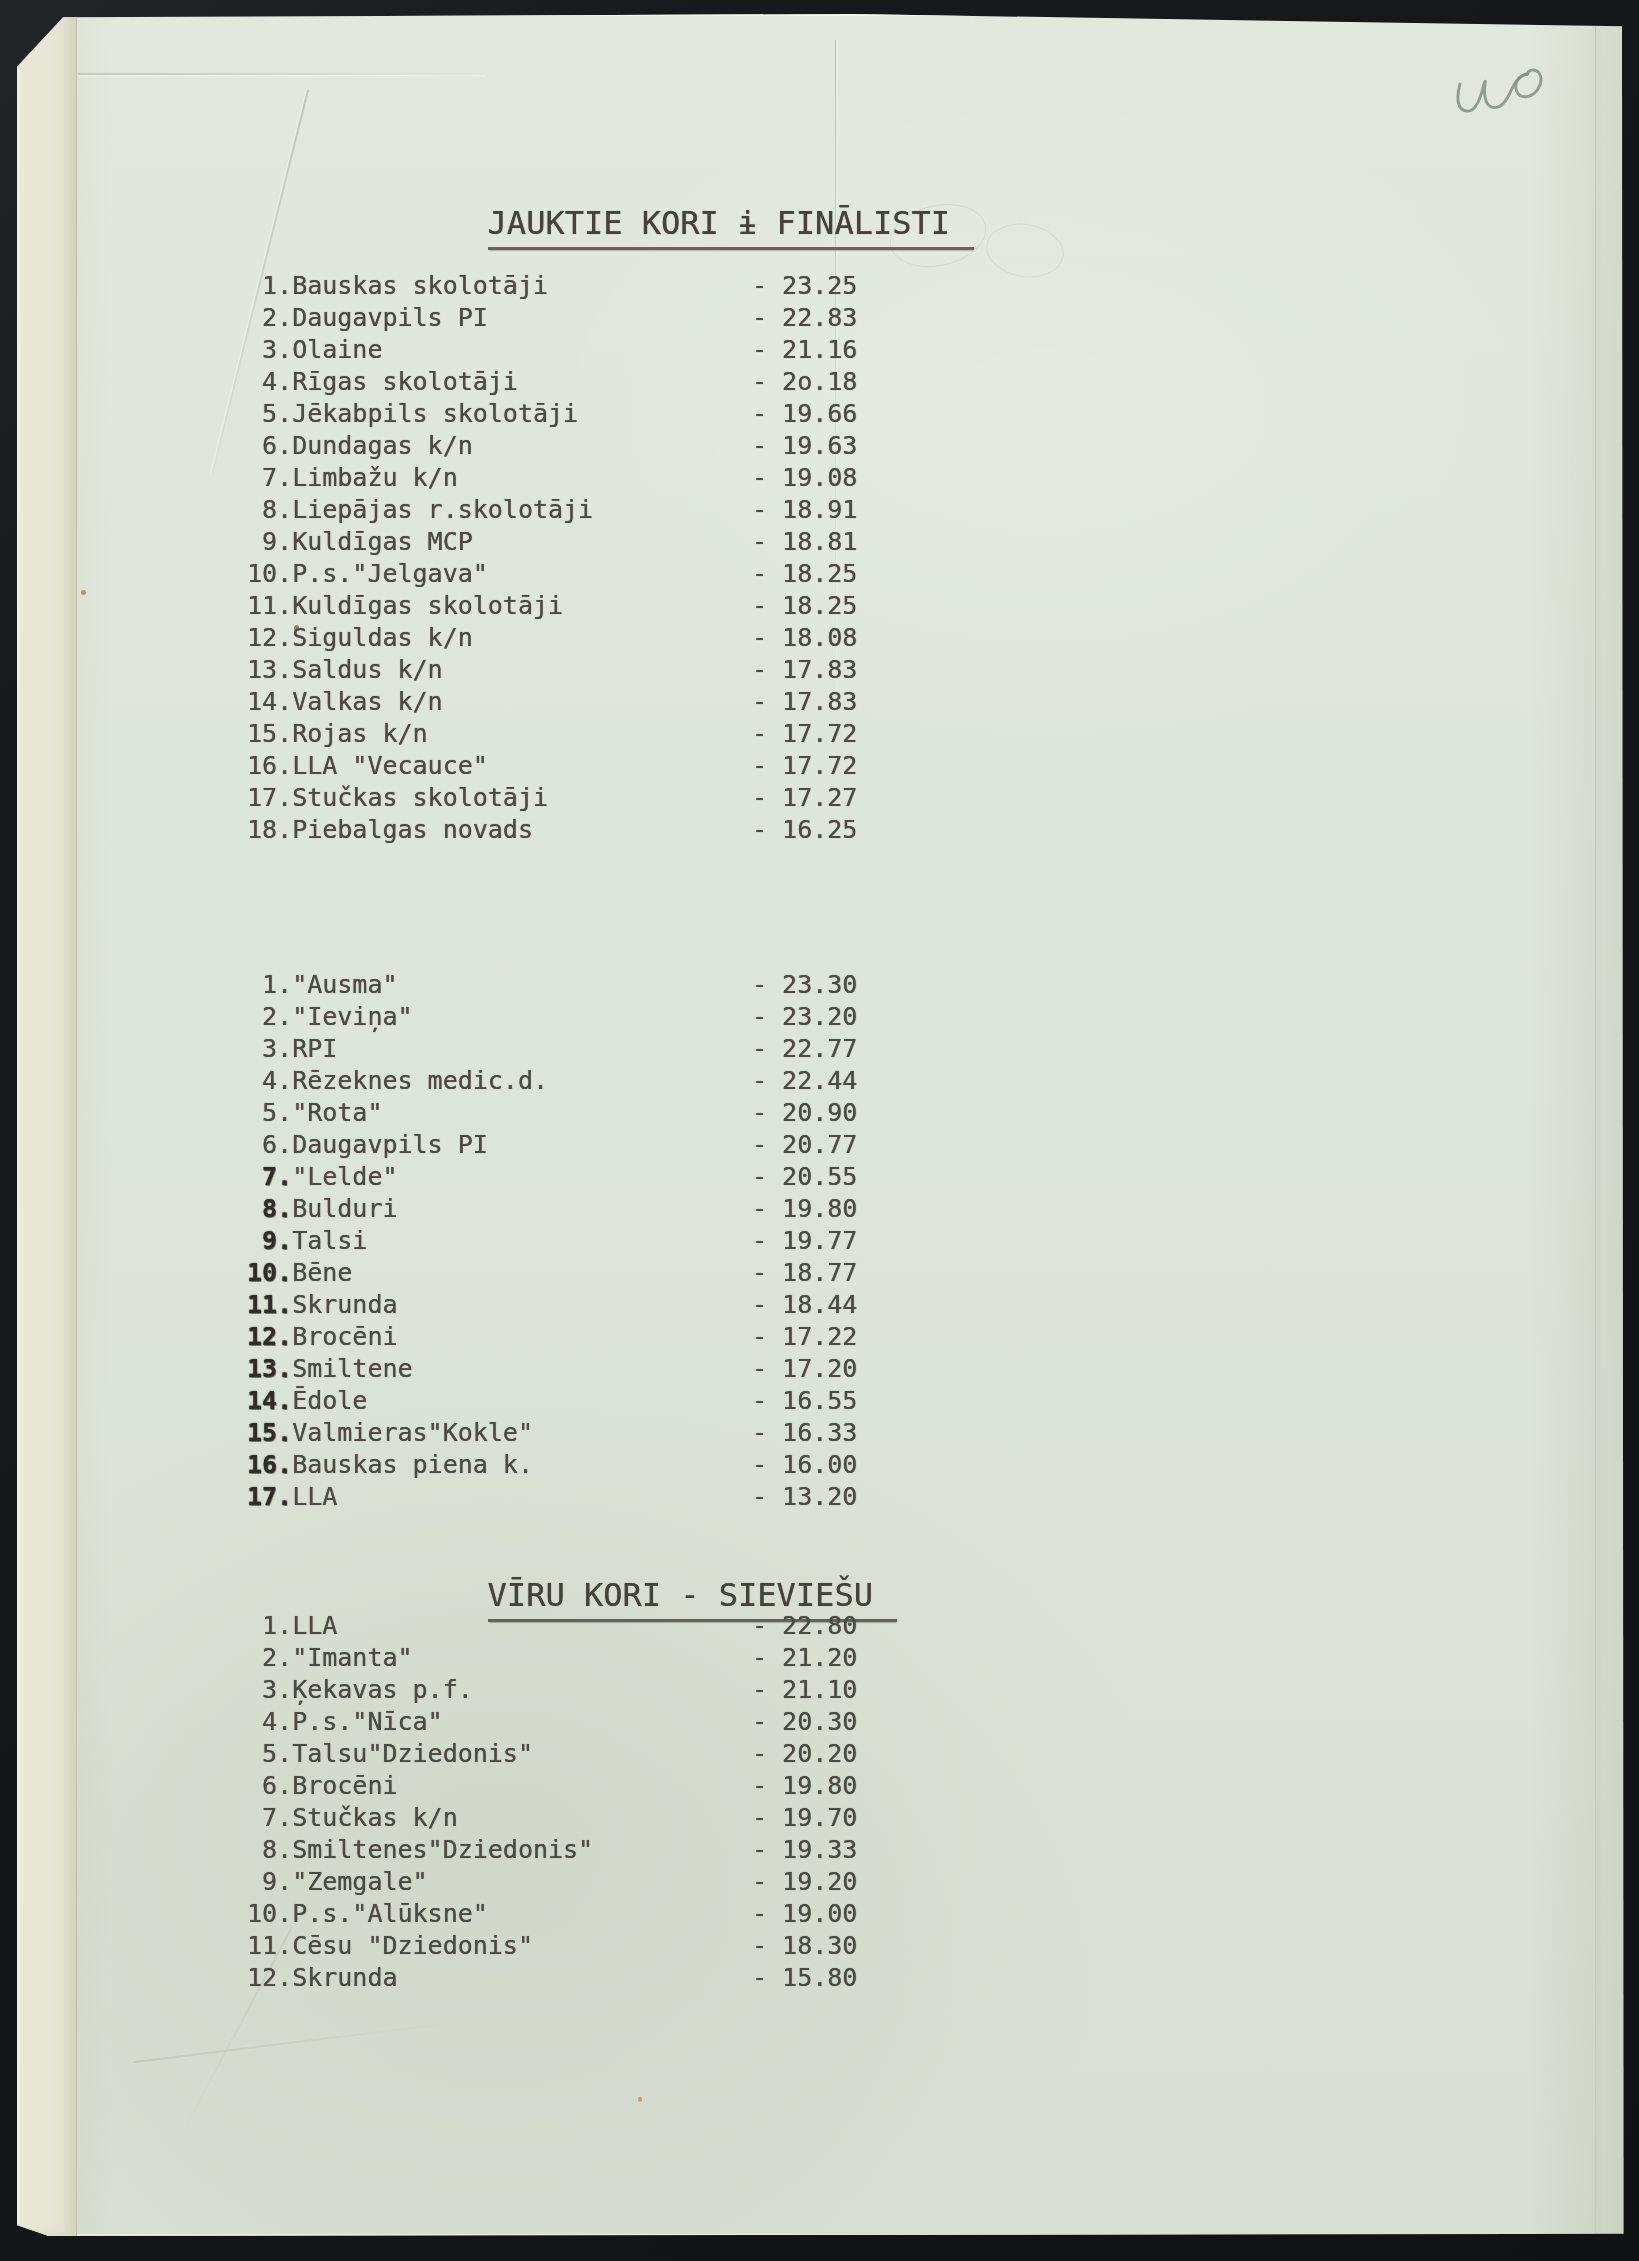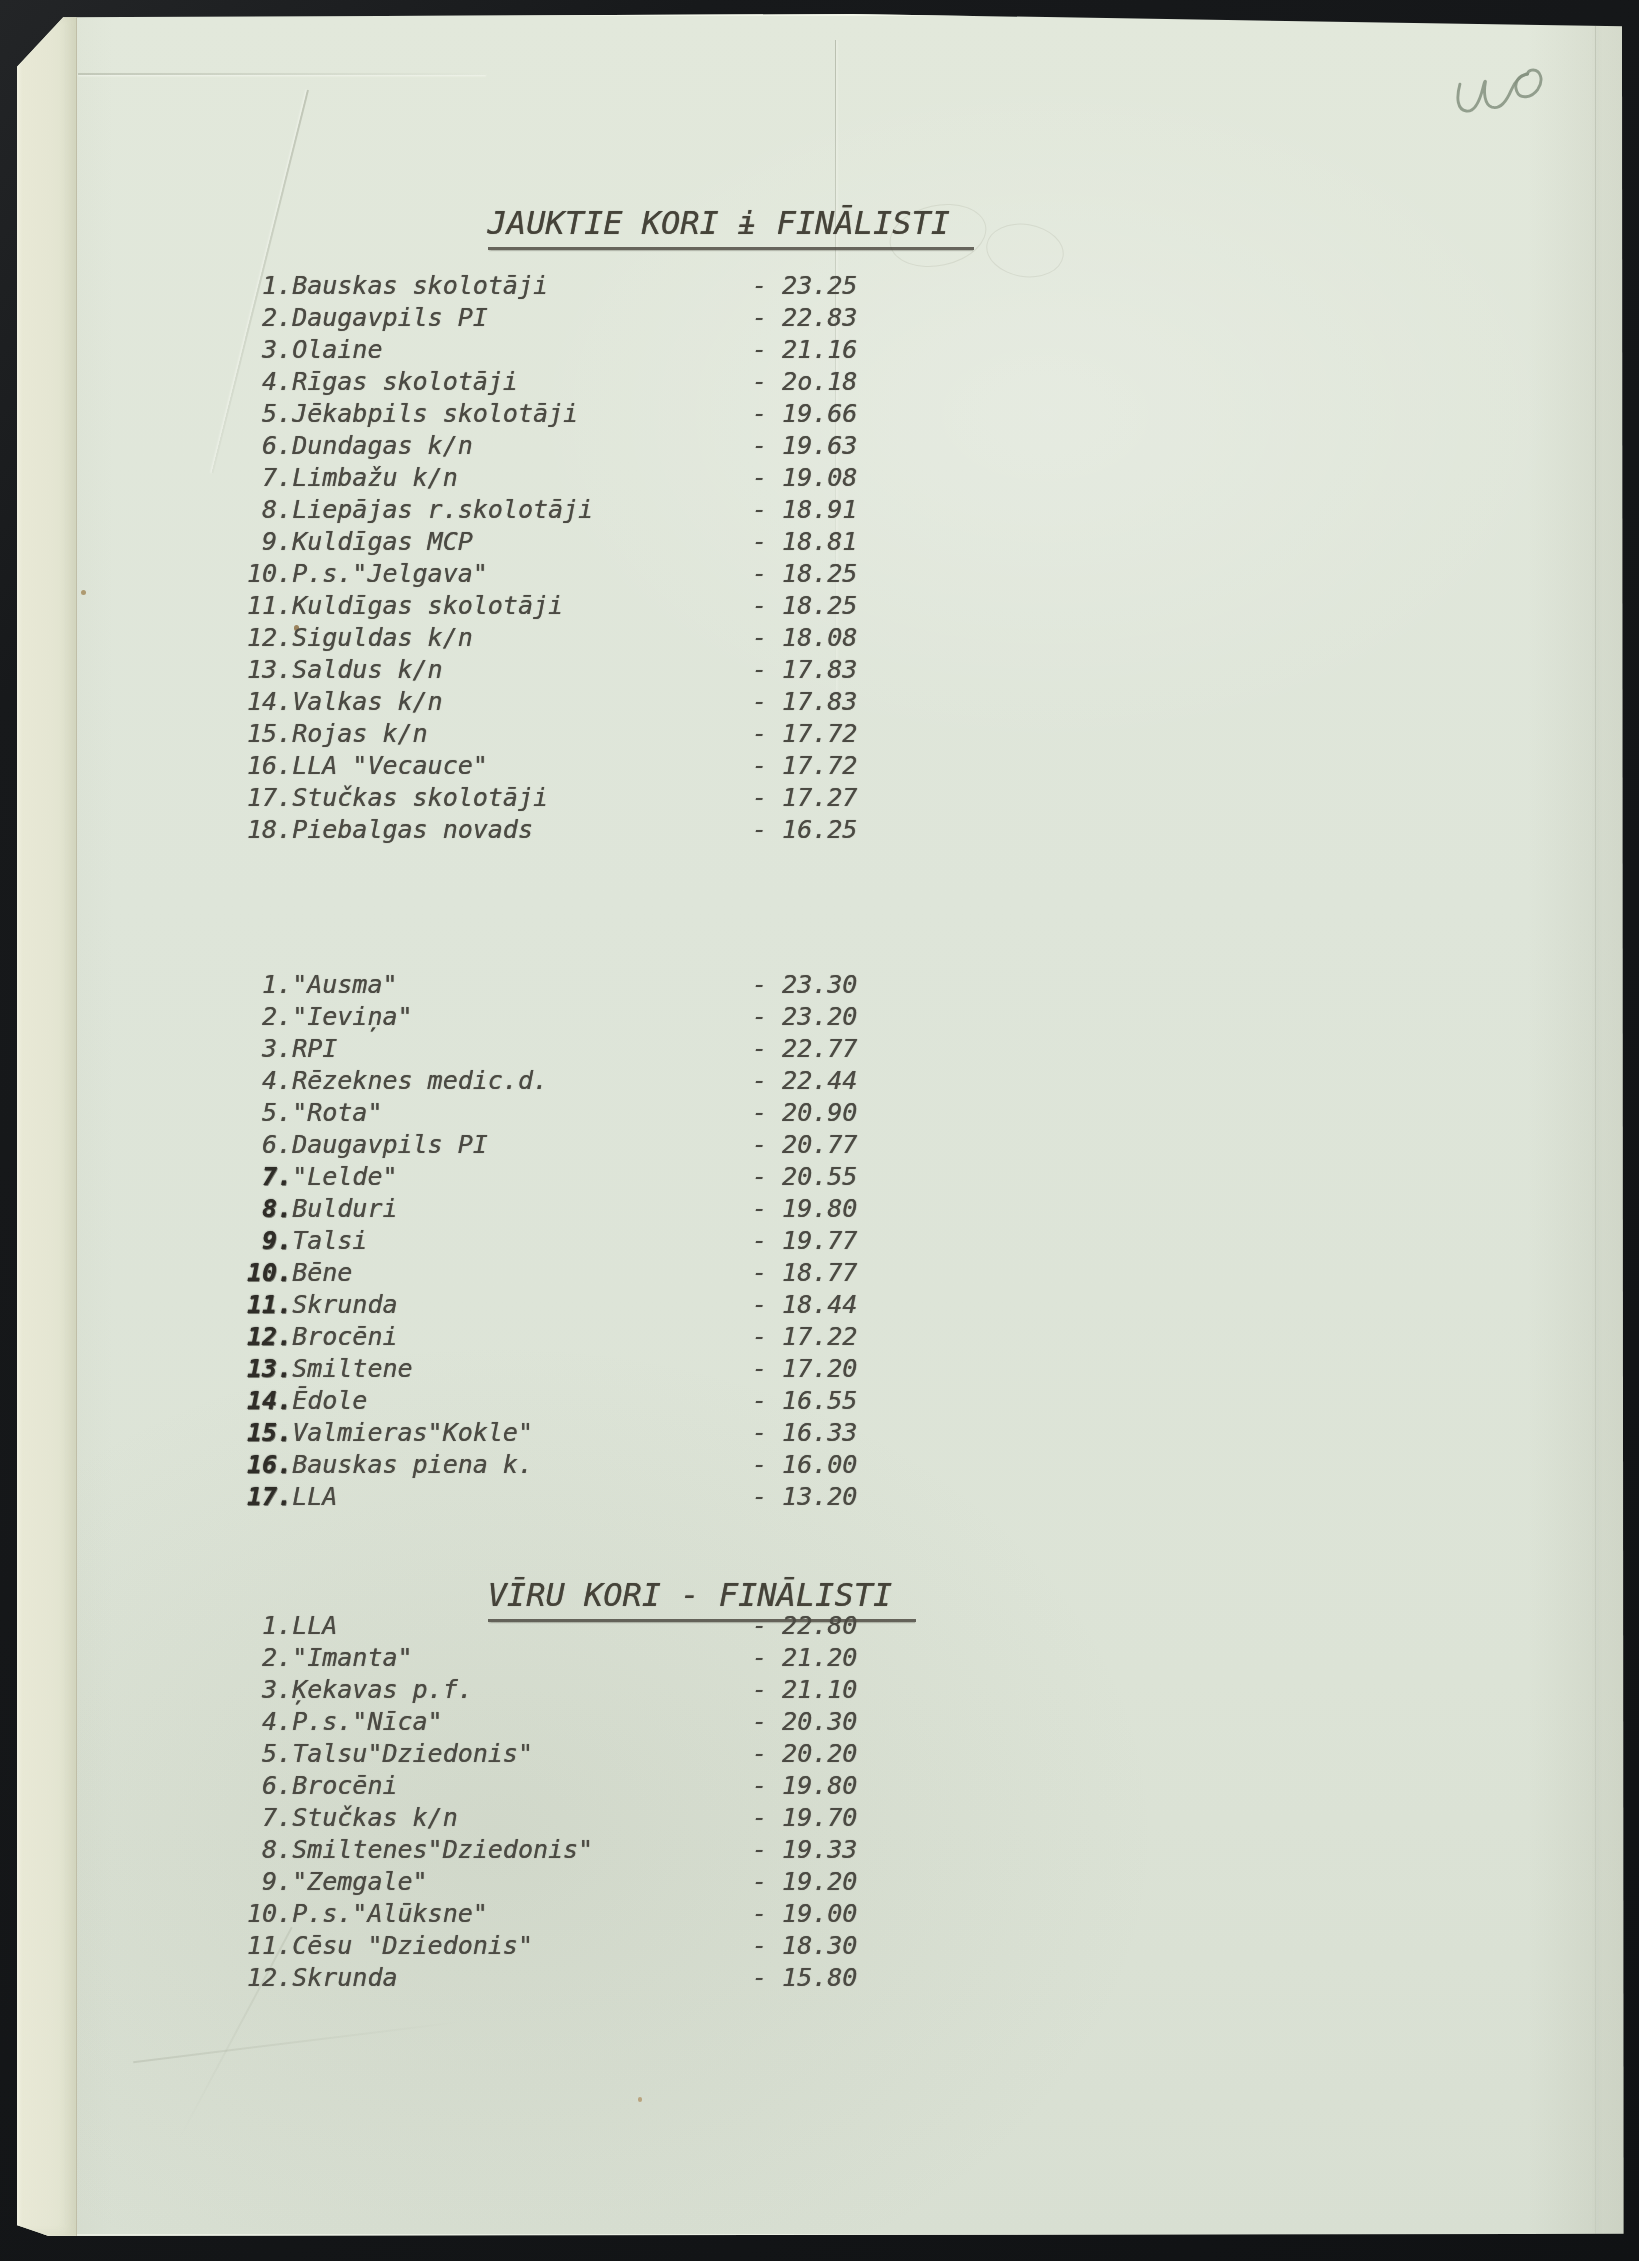--- a/index.html
+++ b/index.html
@@ -45,21 +45,21 @@
     background:linear-gradient(180deg,rgba(115,120,100,.15),rgba(115,120,100,0));}
   .emboss{position:absolute;border:1.9px solid rgba(125,130,108,.14);border-radius:50%;}
   .emboss-1{left:872px;top:191px;width:96px;height:59px;transform:rotate(-12deg);}
   .emboss-2{left:969px;top:210px;width:76px;height:51px;transform:rotate(9deg);}
   .speck{position:absolute;border-radius:50%;}
   .speck-1{left:277px;top:611px;width:5.7px;height:5.7px;background:#8a6a3c;opacity:.8;}
   .speck-2{left:64px;top:576px;width:5.1px;height:5.1px;background:#9a7a46;opacity:.7;}
   .speck-3{left:621px;top:2083px;width:4.5px;height:4.5px;background:#a97f49;opacity:.6;}
   
   .content{position:absolute;inset:0;color:#4b4a43;}
-  .tw{text-shadow:0 0 0.8px rgba(72,69,61,.72), 0.4px 0.4px 0.3px rgba(72,69,61,.28);font-style:italic;}
+  .tw{text-shadow:0 0 0.8px rgba(72,69,61,.72), 0.4px 0.4px 0.3px rgba(72,69,61,.28);}
   .sec-title{position:absolute;font-size:32px;line-height:36px;color:#454339;white-space:pre;}
   .sec-title .title-text{
     display:inline-block;padding:0 24px 5.7px 0;
     border-bottom:3.2px solid rgba(66,63,55,.78);
     box-shadow:0 1.9px 1.3px -0.6px rgba(66,63,55,.28);
   }
   .rows{position:absolute;font-size:25px;white-space:pre;}
   .row{position:relative;display:block;}
   .rows-1 .row{height:32px;line-height:32px;}
   .rows-2 .row{height:32px;line-height:32px;}
@@ -99,19 +99,19 @@
   <div class="content tw">
 
     <div class="sec-title" style="left:372px;top:169px;">
       <span class="title-text">JAUKTIE KORI ɨ FINĀLISTI</span>
     </div>
     <div class="rows rows-1" style="left:247px;top:270px;"><div class="row"><span class="rank">1.</span><span class="cname">Bauskas skolotāji</span><span class="score">- 23.25</span></div><div class="row"><span class="rank">2.</span><span class="cname">Daugavpils PI</span><span class="score">- 22.83</span></div><div class="row"><span class="rank">3.</span><span class="cname">Olaine</span><span class="score">- 21.16</span></div><div class="row"><span class="rank">4.</span><span class="cname">Rīgas skolotāji</span><span class="score">- 2o.18</span></div><div class="row"><span class="rank">5.</span><span class="cname">Jēkabpils skolotāji</span><span class="score">- 19.66</span></div><div class="row"><span class="rank">6.</span><span class="cname">Dundagas k/n</span><span class="score">- 19.63</span></div><div class="row"><span class="rank">7.</span><span class="cname">Limbažu k/n</span><span class="score">- 19.08</span></div><div class="row"><span class="rank">8.</span><span class="cname">Liepājas r.skolotāji</span><span class="score">- 18.91</span></div><div class="row"><span class="rank">9.</span><span class="cname">Kuldīgas MCP</span><span class="score">- 18.81</span></div><div class="row"><span class="rank">10.</span><span class="cname">P.s."Jelgava"</span><span class="score">- 18.25</span></div><div class="row"><span class="rank">11.</span><span class="cname">Kuldīgas skolotāji</span><span class="score">- 18.25</span></div><div class="row"><span class="rank">12.</span><span class="cname">Siguldas k/n</span><span class="score">- 18.08</span></div><div class="row"><span class="rank">13.</span><span class="cname">Saldus k/n</span><span class="score">- 17.83</span></div><div class="row"><span class="rank">14.</span><span class="cname">Valkas k/n</span><span class="score">- 17.83</span></div><div class="row"><span class="rank">15.</span><span class="cname">Rojas k/n</span><span class="score">- 17.72</span></div><div class="row"><span class="rank">16.</span><span class="cname">LLA "Vecauce"</span><span class="score">- 17.72</span></div><div class="row"><span class="rank">17.</span><span class="cname">Stučkas skolotāji</span><span class="score">- 17.27</span></div><div class="row"><span class="rank">18.</span><span class="cname">Piebalgas novads</span><span class="score">- 16.25</span></div></div>
 
     <div class="rows rows-2" style="left:247px;top:969px;"><div class="row"><span class="rank">1.</span><span class="cname">"Ausma"</span><span class="score">- 23.30</span></div><div class="row"><span class="rank">2.</span><span class="cname">"Ieviņa"</span><span class="score">- 23.20</span></div><div class="row"><span class="rank">3.</span><span class="cname">RPI</span><span class="score">- 22.77</span></div><div class="row"><span class="rank">4.</span><span class="cname">Rēzeknes medic.d.</span><span class="score">- 22.44</span></div><div class="row"><span class="rank">5.</span><span class="cname">"Rota"</span><span class="score">- 20.90</span></div><div class="row"><span class="rank">6.</span><span class="cname">Daugavpils PI</span><span class="score">- 20.77</span></div><div class="row"><span class="rank corrected">7.</span><span class="cname">"Lelde"</span><span class="score">- 20.55</span></div><div class="row"><span class="rank corrected">8.</span><span class="cname">Bulduri</span><span class="score">- 19.80</span></div><div class="row"><span class="rank corrected">9.</span><span class="cname">Talsi</span><span class="score">- 19.77</span></div><div class="row"><span class="rank corrected">10.</span><span class="cname">Bēne</span><span class="score">- 18.77</span></div><div class="row"><span class="rank corrected">11.</span><span class="cname">Skrunda</span><span class="score">- 18.44</span></div><div class="row"><span class="rank corrected">12.</span><span class="cname">Brocēni</span><span class="score">- 17.22</span></div><div class="row"><span class="rank corrected">13.</span><span class="cname">Smiltene</span><span class="score">- 17.20</span></div><div class="row"><span class="rank corrected">14.</span><span class="cname">Ēdole</span><span class="score">- 16.55</span></div><div class="row"><span class="rank corrected">15.</span><span class="cname">Valmieras"Kokle"</span><span class="score">- 16.33</span></div><div class="row"><span class="rank corrected">16.</span><span class="cname">Bauskas piena k.</span><span class="score">- 16.00</span></div><div class="row"><span class="rank corrected">17.</span><span class="cname">LLA</span><span class="score">- 13.20</span></div></div>
 
     <div class="sec-title" style="left:372px;top:1541px;">
-      <span class="title-text">VĪRU KORI - FINĀLISTI</span>
+      <span class="title-text">VĪRU KORI - SIEVIEŠU</span>
     </div>
     <div class="rows rows-3" style="left:247px;top:1610px;"><div class="row"><span class="rank">1.</span><span class="cname">LLA</span><span class="score">- 22.80</span></div><div class="row"><span class="rank">2.</span><span class="cname">"Imanta"</span><span class="score">- 21.20</span></div><div class="row"><span class="rank">3.</span><span class="cname">Ķekavas p.f.</span><span class="score">- 21.10</span></div><div class="row"><span class="rank">4.</span><span class="cname">P.s."Nīca"</span><span class="score">- 20.30</span></div><div class="row"><span class="rank">5.</span><span class="cname">Talsu"Dziedonis"</span><span class="score">- 20.20</span></div><div class="row"><span class="rank">6.</span><span class="cname">Brocēni</span><span class="score">- 19.80</span></div><div class="row"><span class="rank">7.</span><span class="cname">Stučkas k/n</span><span class="score">- 19.70</span></div><div class="row"><span class="rank">8.</span><span class="cname">Smiltenes"Dziedonis"</span><span class="score">- 19.33</span></div><div class="row"><span class="rank">9.</span><span class="cname">"Zemgale"</span><span class="score">- 19.20</span></div><div class="row"><span class="rank">10.</span><span class="cname">P.s."Alūksne"</span><span class="score">- 19.00</span></div><div class="row"><span class="rank">11.</span><span class="cname">Cēsu "Dziedonis"</span><span class="score">- 18.30</span></div><div class="row"><span class="rank">12.</span><span class="cname">Skrunda</span><span class="score">- 15.80</span></div></div>
 
   </div>
 </div>
 
 
 </body></html>

